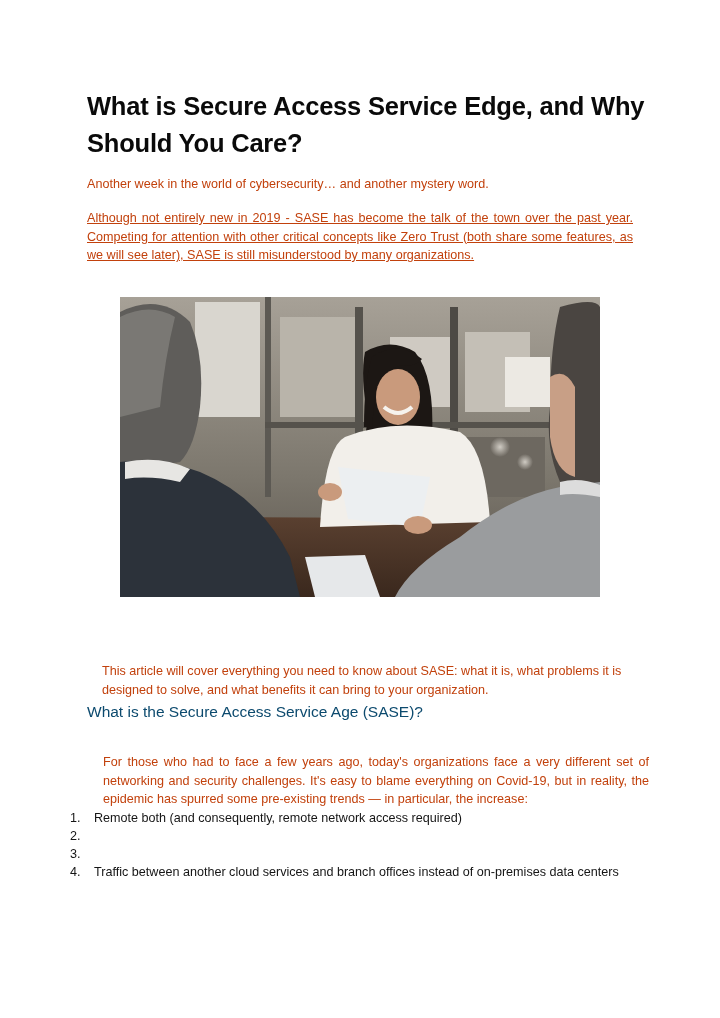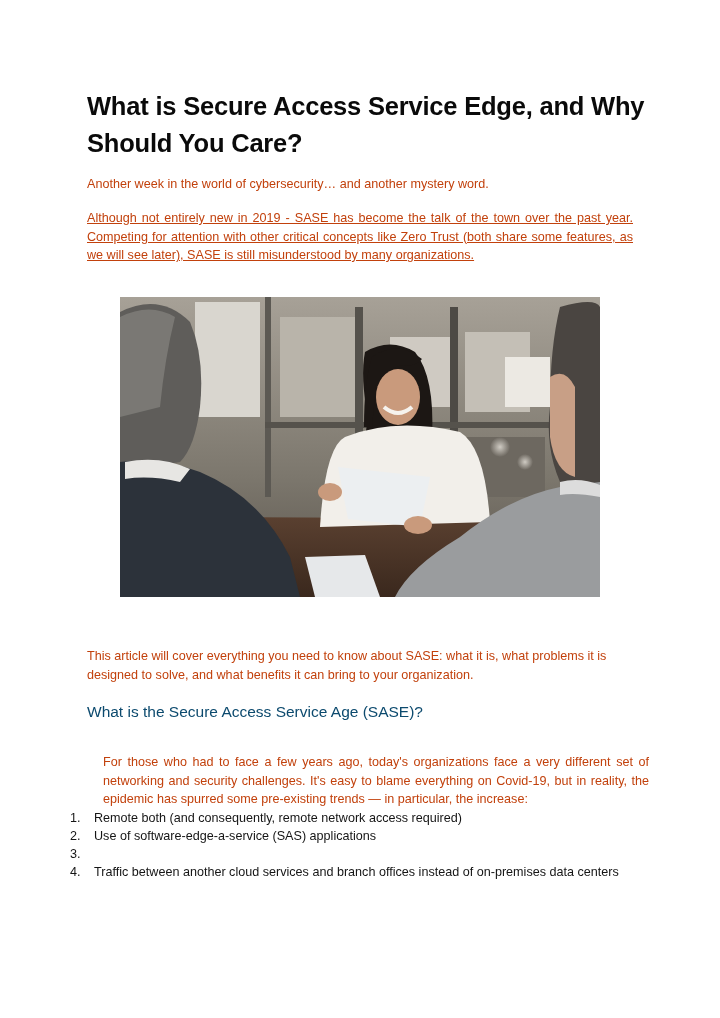--- a/index.html
+++ b/index.html
@@ -152,34 +152,33 @@
 
       <path d="M185 260 L245 258 L260 300 L195 300 Z" fill="#e6e8ea"></path>
 
       <path d="M440 10 Q475 0 480 10 L480 190 L440 185 Q425 150 430 110 Q430 50 440 10 Z" fill="#4a4541"></path>
       <path d="M430 80 Q445 70 455 90 L455 180 Q435 175 430 140 Z" fill="#c89f86"></path>
       <path d="M480 185 L440 190 Q390 200 340 240 Q290 270 275 300 L480 300 Z" fill="#9a9c9e"></path>
       <path d="M440 185 Q460 180 480 188 L480 200 Q455 195 440 198 Z" fill="#dcdcdc"></path>
     </svg>
   </div>
 
-  <p class="para" id="p-article" style="margin:0;">This article will cover everything you need to know about SASE: what it is, what problems it is designed to solve, and what benefits it can bring to your organization.</p>
+  <p class="para" id="p-article" style="margin:15px;">This article will cover everything you need to know about SASE: what it is, what problems it is designed to solve, and what benefits it can bring to your organization.</p>
 
   <h2 class="subheading" style="margin:0; font-weight:normal;">What is the Secure Access Service Age (SASE)?</h2>
 
   <p class="para justify" id="p-forthose" style="margin:16px;">For those who had to face a few years ago, today's organizations face a very different set of networking and security challenges. It's easy to blame everything on Covid-19, but in reality, the epidemic has spurred some pre-existing trends — in particular, the increase:</p>
 
   <ol class="list">
     <li>
       <span class="num">1.</span>
       <span>Remote both (and consequently, remote network access required)</span>
     </li>
     <li>
       <span class="num">2.</span>
-      <span>Use of software-edge-a-service (SAS) applications</span>
     </li>
     <li>
       <span class="num">3.</span>
     </li>
     <li>
       <span class="num">4.</span>
       <span>Traffic between another cloud services and branch offices instead of on-premises data centers</span>
     </li>
   </ol>
 

